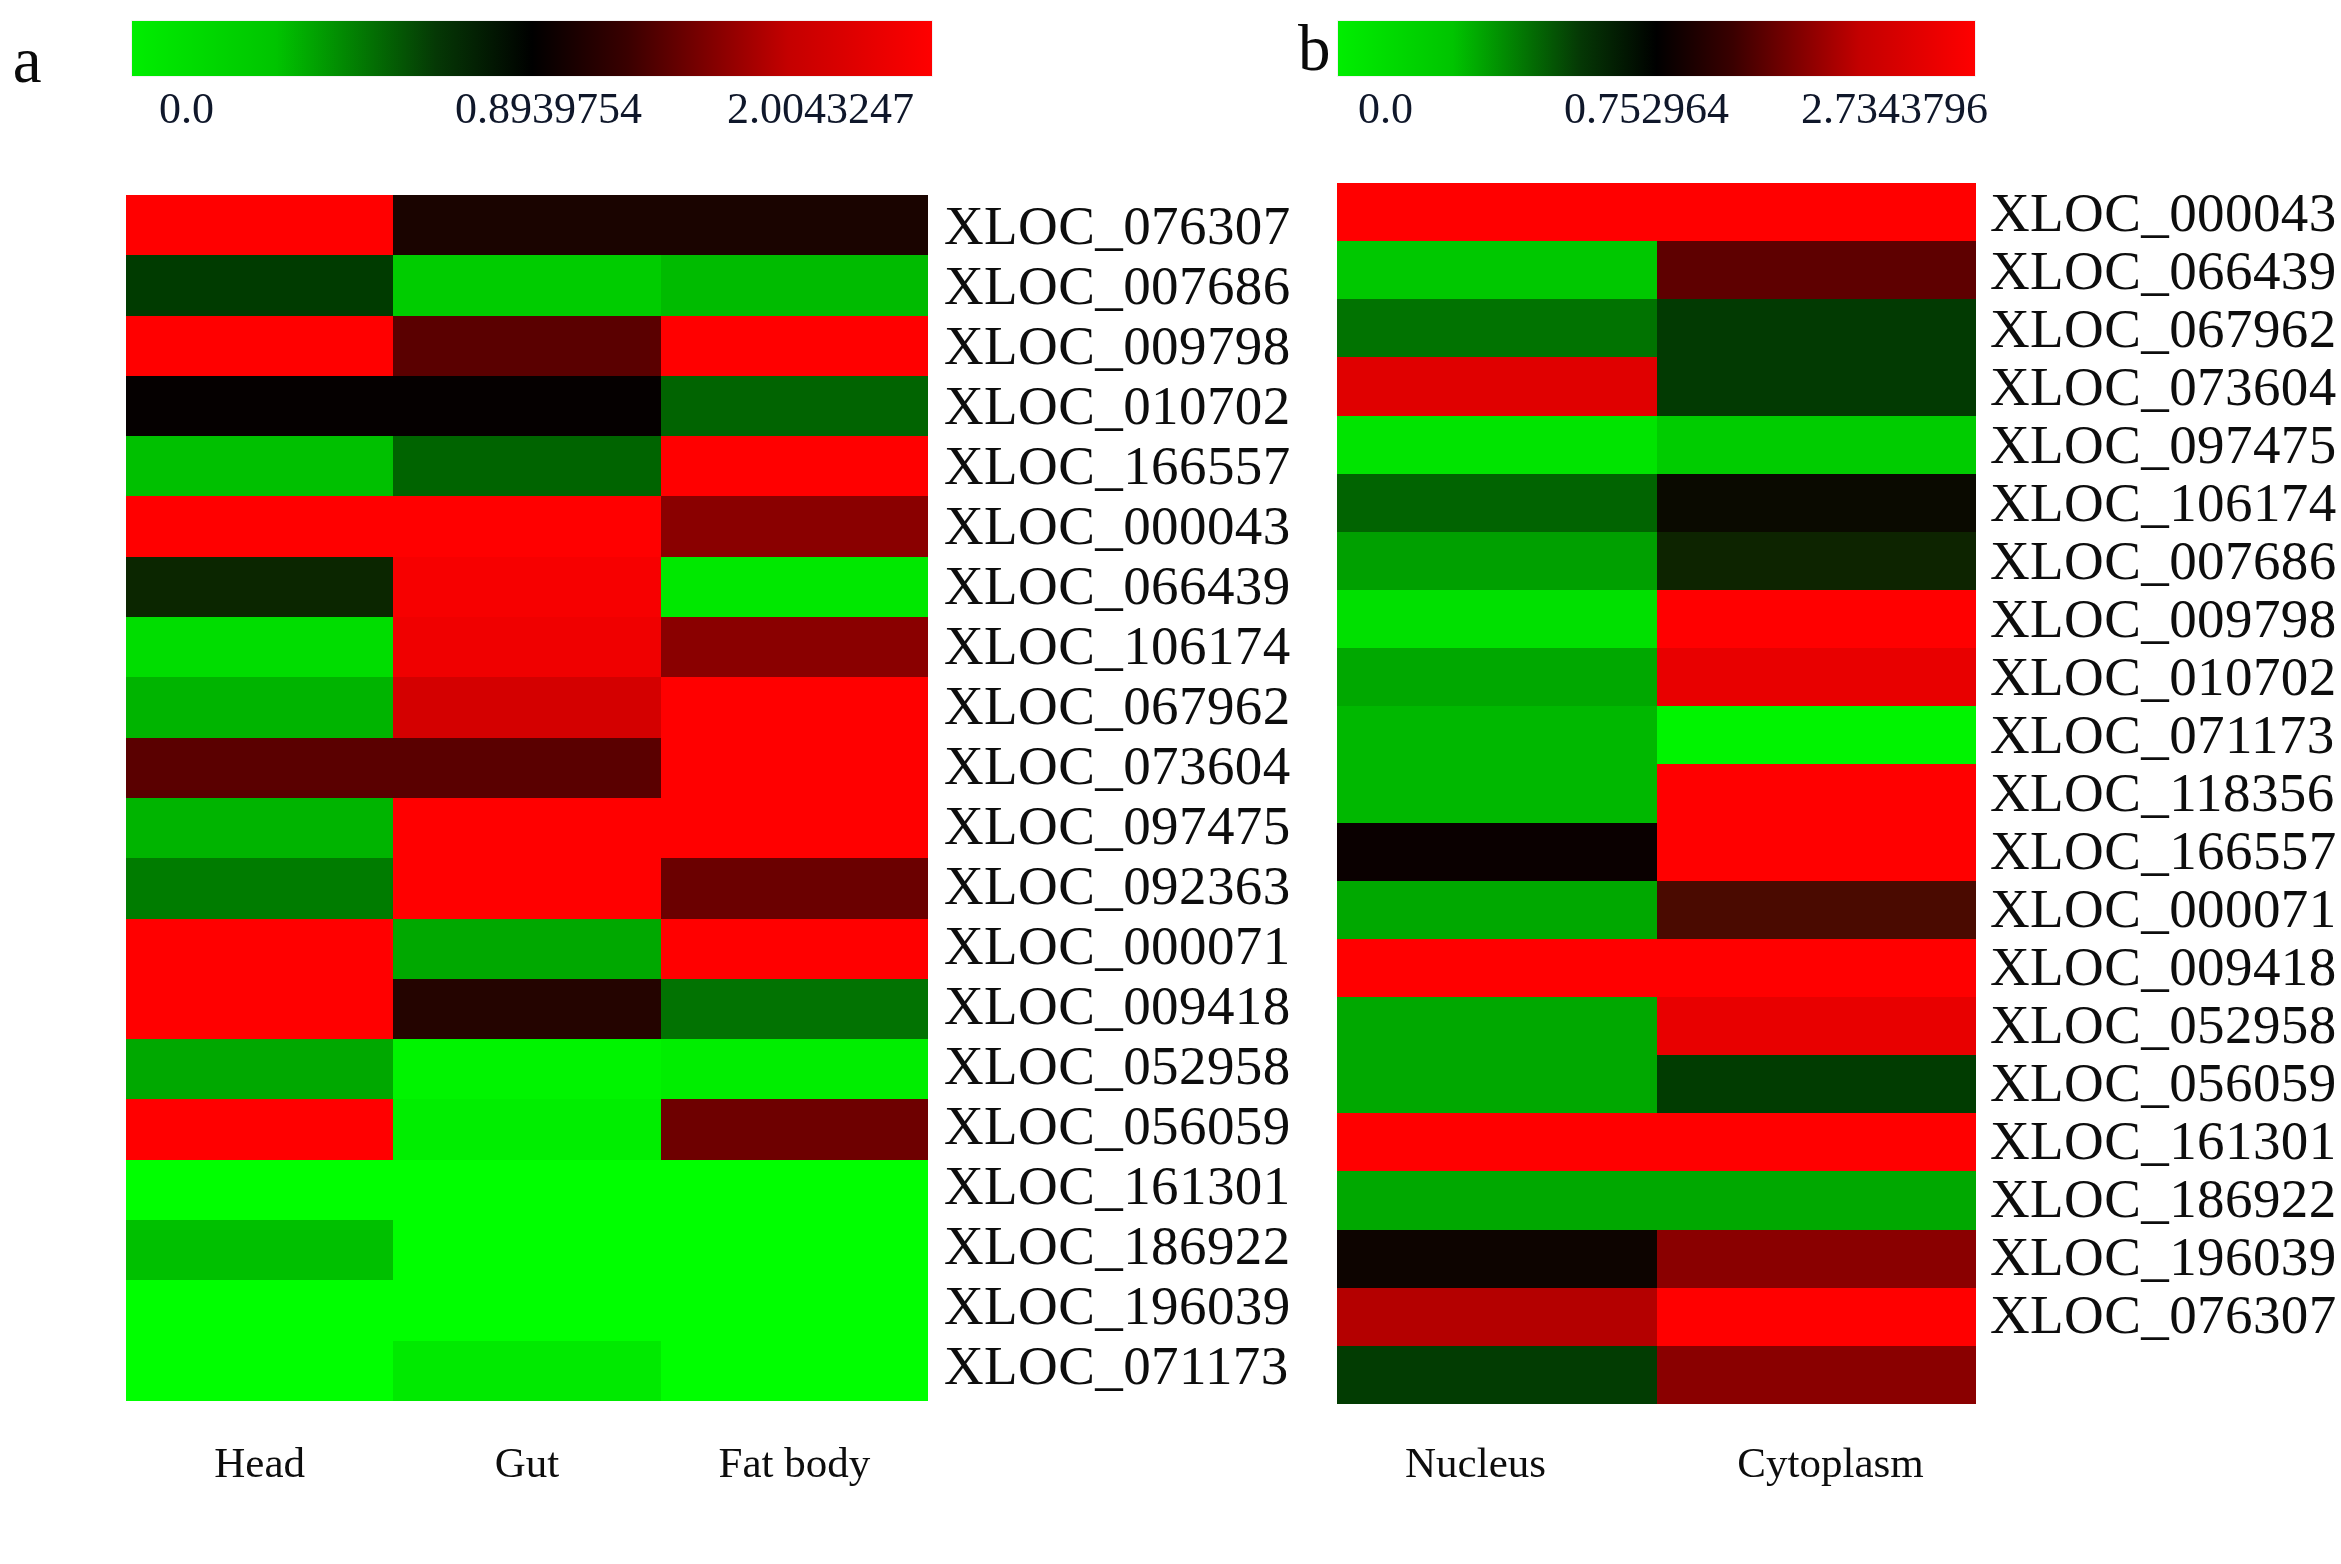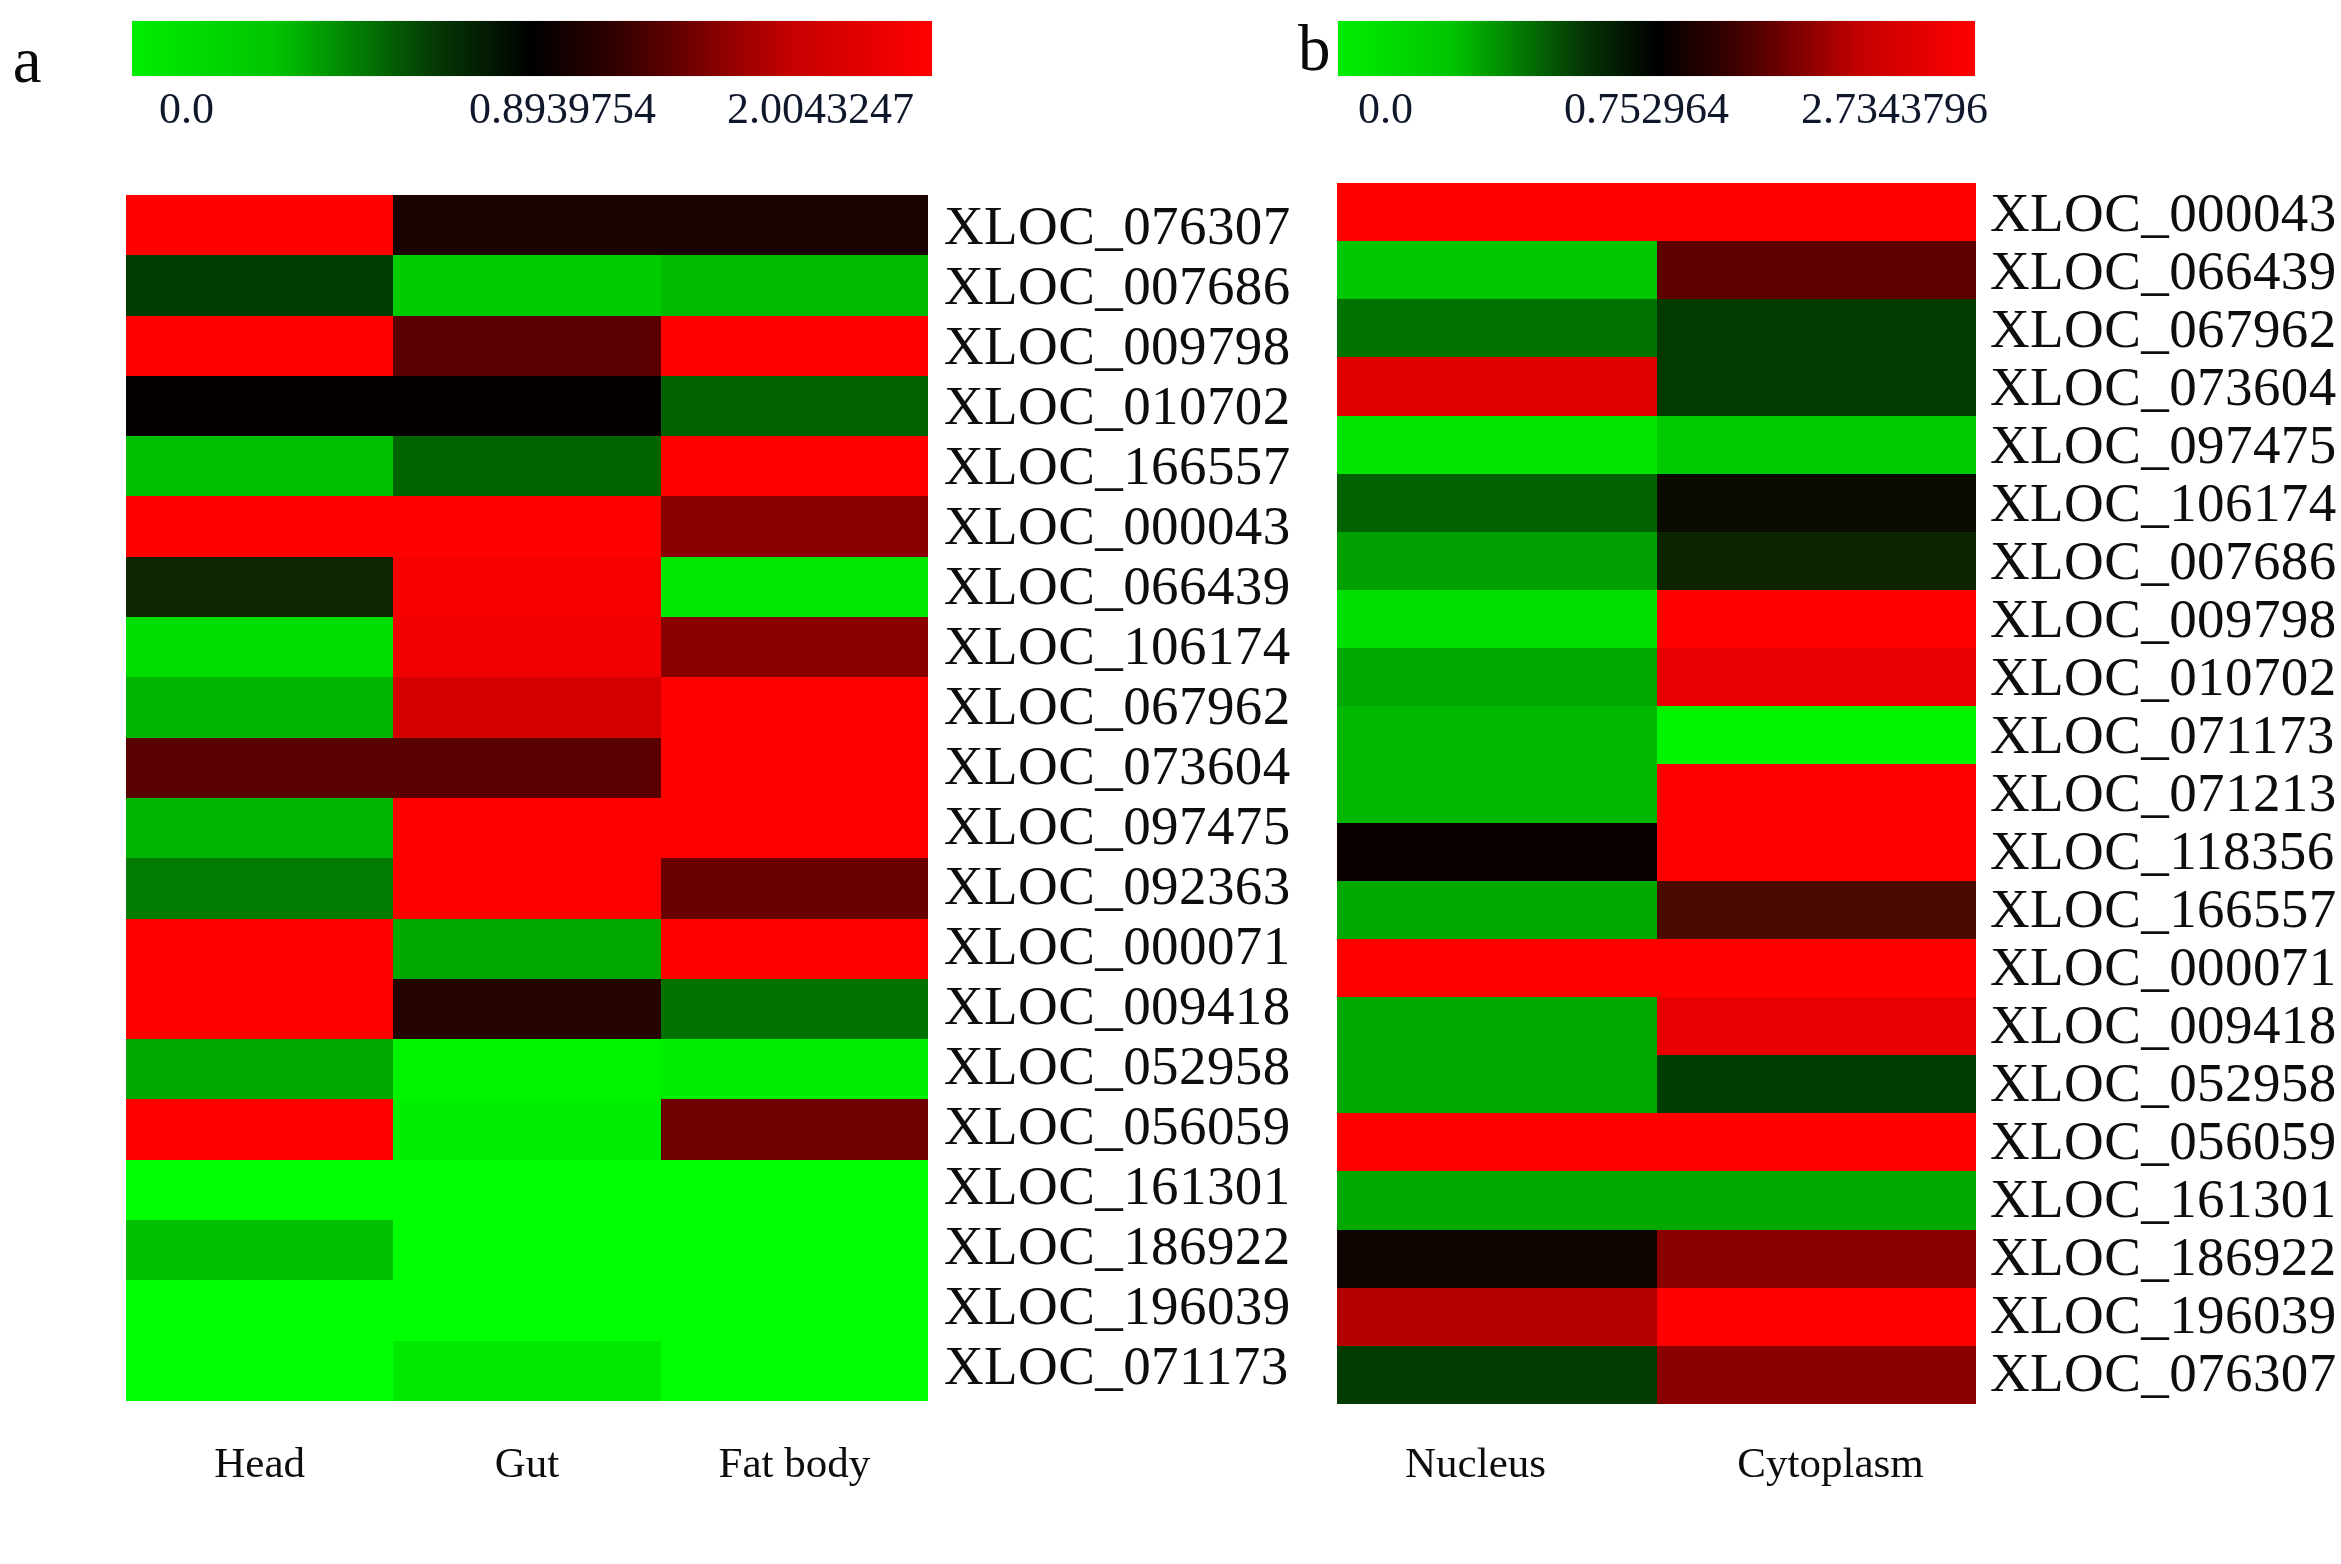--- a/index.html
+++ b/index.html
@@ -106,21 +106,21 @@
   <div class="panel" id="panel-a">
 
     <div class="panel-letter" style="left:12.8px; top:28px;">a</div>
 
     <div class="colorbar" style="left:131px; top:20px; width:802px;">
       <div class="cbar-gradient"></div>
     </div>
 
     <div class="cbar-ticks" style="left:131px; top:87px; width:802px;">
       <div class="cbar-tick" style="left:28px;">0.0</div>
-      <div class="cbar-tick" style="left:338px;">0.8939754</div>
+      <div class="cbar-tick" style="left:324px;">0.8939754</div>
       <div class="cbar-tick" style="left:596px;">2.0043247</div>
     </div>
 
     <div class="heatmap" id="heatmap-a" style="left:126px; top:195px; width:802px; height:1206px; grid-template-columns: repeat(3, 1fr); grid-template-rows: repeat(20, 1fr);">
         <div class="hm-cell" style="background: rgb(255, 0, 0);"></div>
         <div class="hm-cell" style="background: rgb(26, 4, 0);"></div>
         <div class="hm-cell" style="background: rgb(26, 4, 0);"></div>
         <div class="hm-cell" style="background: rgb(0, 59, 0);"></div>
         <div class="hm-cell" style="background: rgb(0, 204, 0);"></div>
         <div class="hm-cell" style="background: rgb(0, 187, 0);"></div>
@@ -273,21 +273,20 @@
         <div class="row-label" style="height: 58px;">XLOC_000043</div>
         <div class="row-label" style="height: 58px;">XLOC_066439</div>
         <div class="row-label" style="height: 58px;">XLOC_067962</div>
         <div class="row-label" style="height: 58px;">XLOC_073604</div>
         <div class="row-label" style="height: 58px;">XLOC_097475</div>
         <div class="row-label" style="height: 58px;">XLOC_106174</div>
         <div class="row-label" style="height: 58px;">XLOC_007686</div>
         <div class="row-label" style="height: 58px;">XLOC_009798</div>
         <div class="row-label" style="height: 58px;">XLOC_010702</div>
         <div class="row-label" style="height: 58px;">XLOC_071173</div>
-        <div class="row-label" style="height: 58px;">XLOC_071213</div>
         <div class="row-label" style="height: 58px;">XLOC_118356</div>
         <div class="row-label" style="height: 58px;">XLOC_166557</div>
         <div class="row-label" style="height: 58px;">XLOC_000071</div>
         <div class="row-label" style="height: 58px;">XLOC_009418</div>
         <div class="row-label" style="height: 58px;">XLOC_052958</div>
         <div class="row-label" style="height: 58px;">XLOC_056059</div>
         <div class="row-label" style="height: 58px;">XLOC_161301</div>
         <div class="row-label" style="height: 58px;">XLOC_186922</div>
         <div class="row-label" style="height: 58px;">XLOC_196039</div>
         <div class="row-label" style="height: 58px;">XLOC_076307</div>

